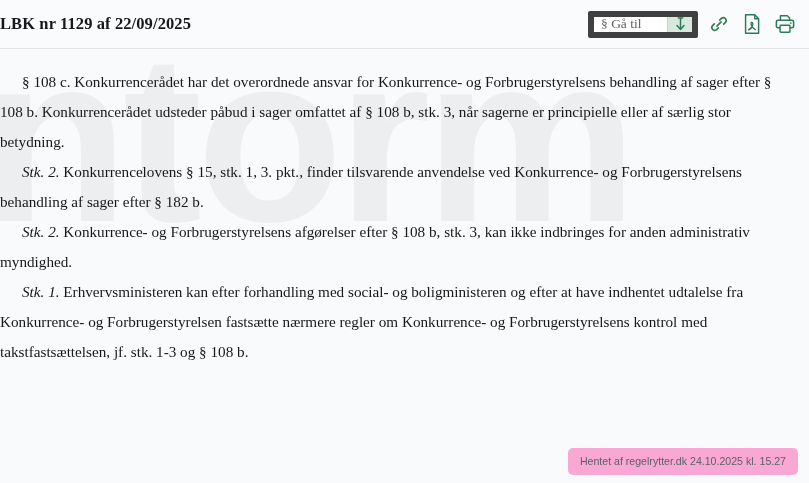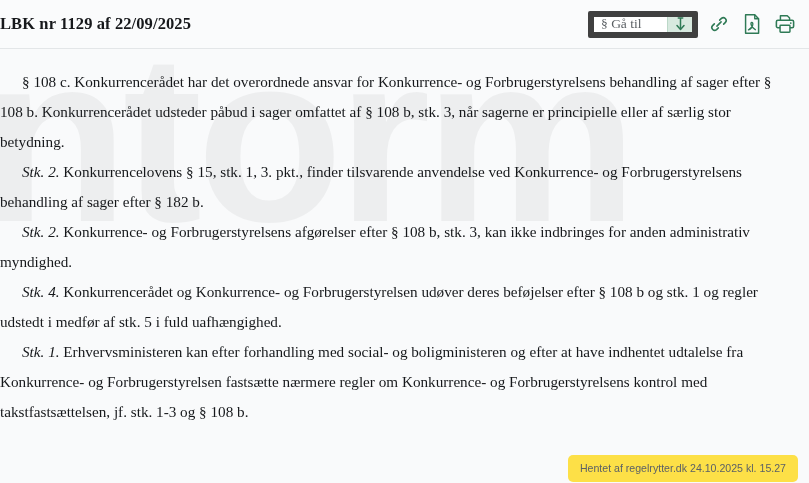--- a/index.html
+++ b/index.html
@@ -126,23 +126,23 @@
     padding: 0;
   }
   .law-paragraph .stk-label {
     font-style: italic;
   }
 
   
   #fetch-badge {
     position: absolute;
     right: 11px;
-    bottom: 1px;
+    bottom: 8px;
     z-index: 6;
-    background: #fde047;
+    background: #f9a8d4;
     border-radius: 5px;
     padding: 7px 12px 8px 12px;
     font-family: "Liberation Sans", "DejaVu Sans", sans-serif;
     font-size: 10.6px;
     color: #5c6166;
     white-space: nowrap;
   }
 </style>
 </head>
 <body>
@@ -199,20 +199,17 @@
   <p class="law-paragraph">
     <span class="stk-label"></span><span>§ 108 c. Konkurrencerådet har det overordnede ansvar for Konkurrence- og Forbrugerstyrelsens behandling af sager efter § 108 b. Konkurrencerådet udsteder påbud i sager omfattet af § 108 b, stk. 3, når sagerne er principielle eller af særlig stor betydning.</span>
   </p>
   <p class="law-paragraph">
     <span class="stk-label">Stk. 2.</span><span> Konkurrencelovens § 15, stk. 1, 3. pkt., finder tilsvarende anvendelse ved Konkurrence- og Forbrugerstyrelsens behandling af sager efter § 182 b.</span>
   </p>
   <p class="law-paragraph">
     <span class="stk-label">Stk. 2.</span><span> Konkurrence- og Forbrugerstyrelsens afgørelser efter § 108 b, stk. 3, kan ikke indbringes for anden administrativ myndighed.</span>
   </p>
   <p class="law-paragraph">
-    <span class="stk-label">Stk. 4.</span><span> Konkurrencerådet og Konkurrence- og Forbrugerstyrelsen udøver deres beføjelser efter § 108 b og stk. 1 og regler udstedt i medfør af stk. 5 i fuld uafhængighed.</span>
-  </p>
-  <p class="law-paragraph">
     <span class="stk-label">Stk. 1.</span><span> Erhvervsministeren kan efter forhandling med social- og boligministeren og efter at have indhentet udtalelse fra Konkurrence- og Forbrugerstyrelsen fastsætte nærmere regler om Konkurrence- og Forbrugerstyrelsens kontrol med takstfastsættelsen, jf. stk. 1-3 og § 108 b.</span>
   </p>
 </main>
 
 <div id="fetch-badge">Hentet af regelrytter.dk 24.10.2025 kl. 15.27</div>
 
 </body></html>

